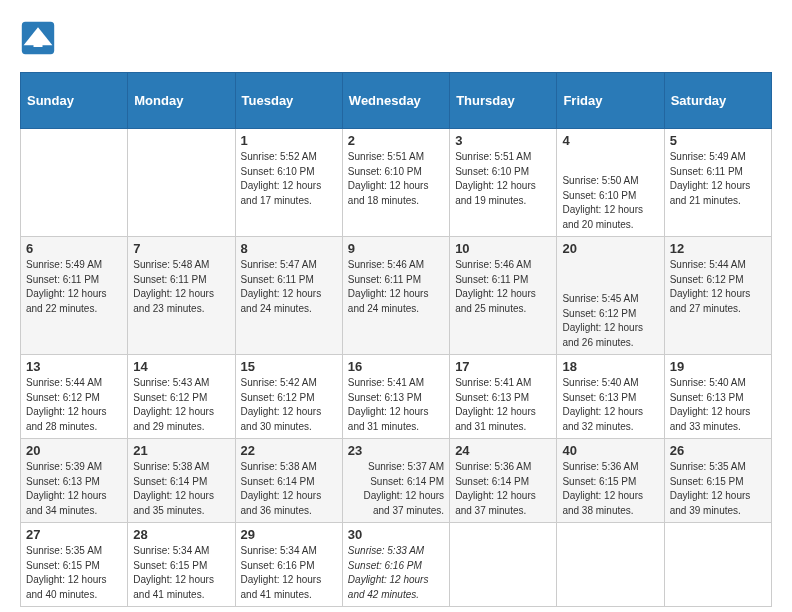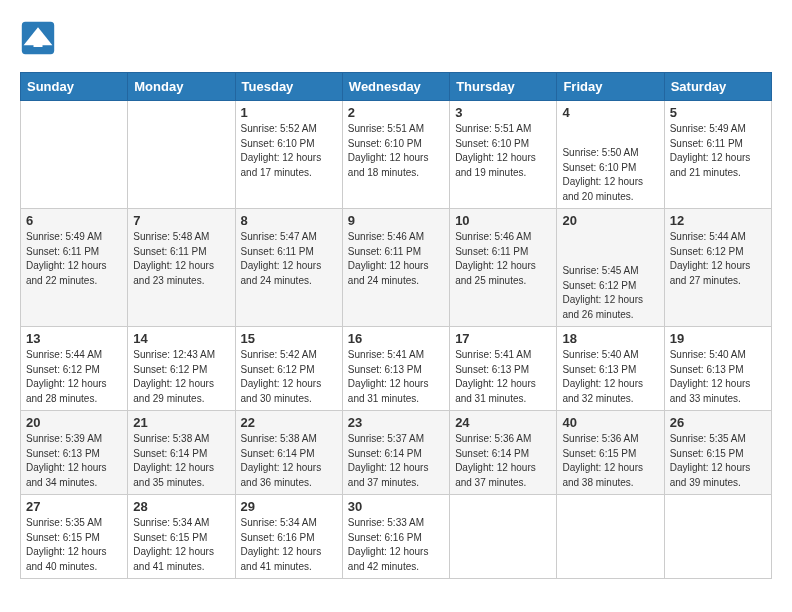--- a/index.html
+++ b/index.html
@@ -59,21 +59,21 @@
     .calendar {
       width: 100%;
       border-collapse: collapse;
       border: 1px solid #ccc;
     }
     .calendar th {
       background: #2a7ab7;
       color: #fff;
       font-size: 13px;
       font-weight: bold;
-      padding: 6px 6px;
+      padding: 20px 6px;
       text-align: left;
       border: 1px solid #2266a0;
     }
     .calendar td {
       width: 107px;
       vertical-align: top;
       padding: 4px 5px;
       border: 1px solid #ccc;
       font-size: 10.5px;
       color: #333;
@@ -213,21 +213,21 @@
         </tr>
         <tr>
           <td>
             <span class="day-num">13</span>
             <div class="day-info" style="white-space: pre-line;">Sunrise: 5:44 AM
 Sunset: 6:12 PM
 Daylight: 12 hours and 28 minutes.</div>
           </td>
           <td>
             <span class="day-num">14</span>
-            <div class="day-info" style="white-space: pre-line;">Sunrise: 12:43 AM
+            <div class="day-info" style="white-space: pre-line;">Sunrise: 5:43 AM
 Sunset: 6:12 PM
 Daylight: 12 hours and 29 minutes.</div>
           </td>
           <td>
             <span class="day-num">15</span>
             <div class="day-info" style="white-space: pre-line;">Sunrise: 5:42 AM
 Sunset: 6:12 PM
 Daylight: 12 hours and 30 minutes.</div>
           </td>
           <td>
@@ -269,21 +269,21 @@
 Daylight: 12 hours and 35 minutes.</div>
           </td>
           <td>
             <span class="day-num">22</span>
             <div class="day-info" style="white-space: pre-line;">Sunrise: 5:38 AM
 Sunset: 6:14 PM
 Daylight: 12 hours and 36 minutes.</div>
           </td>
           <td>
             <span class="day-num">23</span>
-            <div class="day-info" style="white-space: pre-line;">Sunrise: 5:37 AM
+            <div class="day-info" style="white-space: pre-line; text-align: right;">Sunrise: 5:37 AM
 Sunset: 6:14 PM
 Daylight: 12 hours and 37 minutes.</div>
           </td>
           <td>
             <span class="day-num">24</span>
             <div class="day-info" style="white-space: pre-line;">Sunrise: 5:36 AM
 Sunset: 6:14 PM
 Daylight: 12 hours and 37 minutes.</div>
           </td>
           <td>
@@ -313,21 +313,21 @@
 Daylight: 12 hours and 41 minutes.</div>
           </td>
           <td>
             <span class="day-num">29</span>
             <div class="day-info" style="white-space: pre-line;">Sunrise: 5:34 AM
 Sunset: 6:16 PM
 Daylight: 12 hours and 41 minutes.</div>
           </td>
           <td>
             <span class="day-num">30</span>
-            <div class="day-info" style="white-space: pre-line;">Sunrise: 5:33 AM
+            <div class="day-info" style="white-space: pre-line; font-style: italic;">Sunrise: 5:33 AM
 Sunset: 6:16 PM
 Daylight: 12 hours and 42 minutes.</div>
           </td>
           <td class="empty-cell"></td>
           <td class="empty-cell"></td>
           <td class="empty-cell"></td>
         </tr>
       </tbody>
   </table>
 </div>

